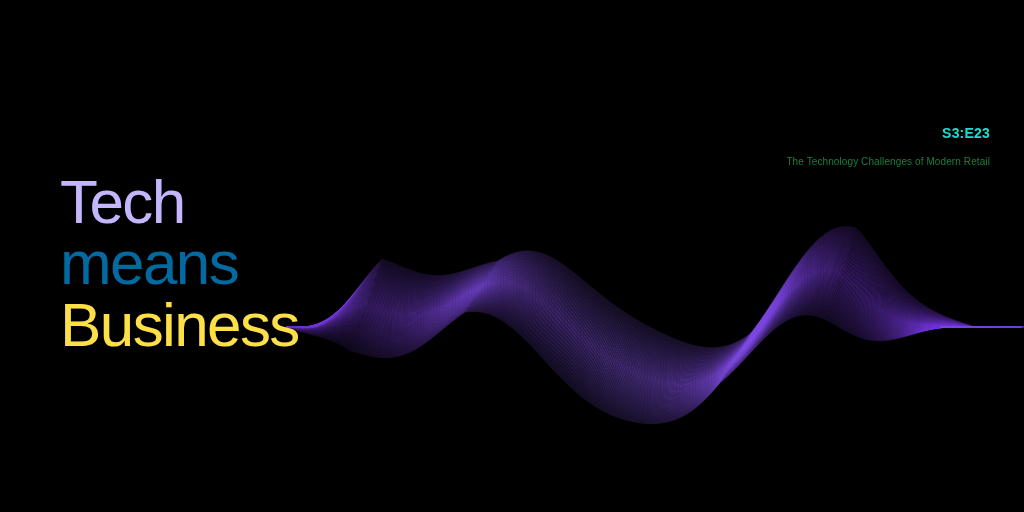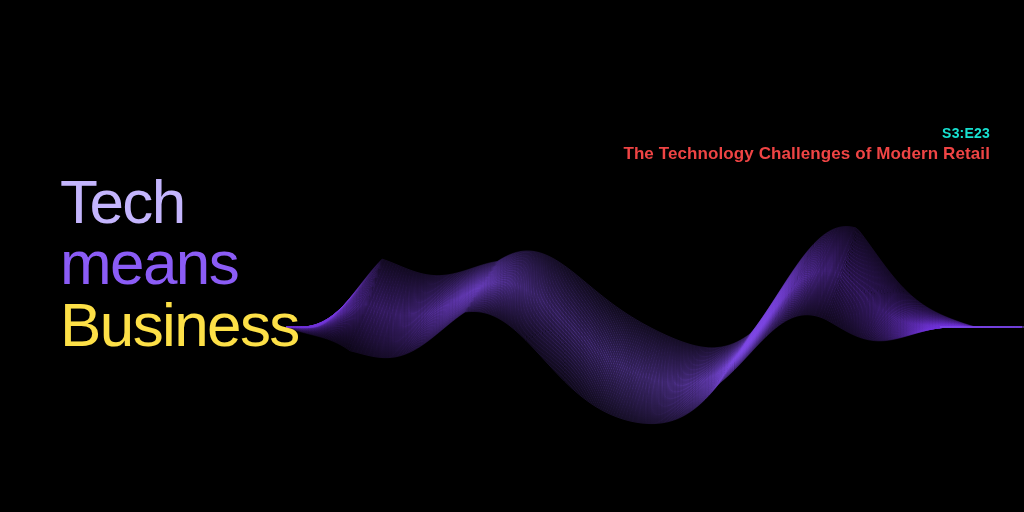--- a/index.html
+++ b/index.html
@@ -40,47 +40,47 @@
     top: 126px;
     text-align: right;
     line-height: 1.08;
   }
   .episode-number {
     font-size: 14px;
     font-weight: bold;
     letter-spacing: 0.2px;
     color: #17E0D0;
     display: block;
-    margin-bottom: 4px;
+    margin-bottom: 16px;
   }
   .episode-title {
-    font-size: 17px;
-    font-weight: bold;
+    font-size: 10px;
+    font-weight: normal;
     letter-spacing: 0.1px;
-    color: #ef4444;
+    color: #15803d;
     display: block;
     white-space: nowrap;
   }
 
   
   .show-title {
     position: absolute;
     left: 60px;
     top: 171px;
     line-height: 0.99;
   }
   .show-title .line {
     display: block;
     font-size: 62px;
     font-weight: normal;
     letter-spacing: -1.6px;
     white-space: nowrap;
   }
   .line-one   { color: #c4b5fd; }
-  .line-two   { color: #8b5cf6; font-weight: bold; letter-spacing: -1.2px; }
+  .line-two   { color: #0369a1; font-weight: bold; letter-spacing: -1.2px; }
   .line-three { color: #fde047; }
 </style>
 </head>
 <body>
 
 <div class="stage">
 
   <div class="waveform-layer">
     <svg viewBox="0 0 1024 512" xmlns="http://www.w3.org/2000/svg">
       <defs>

